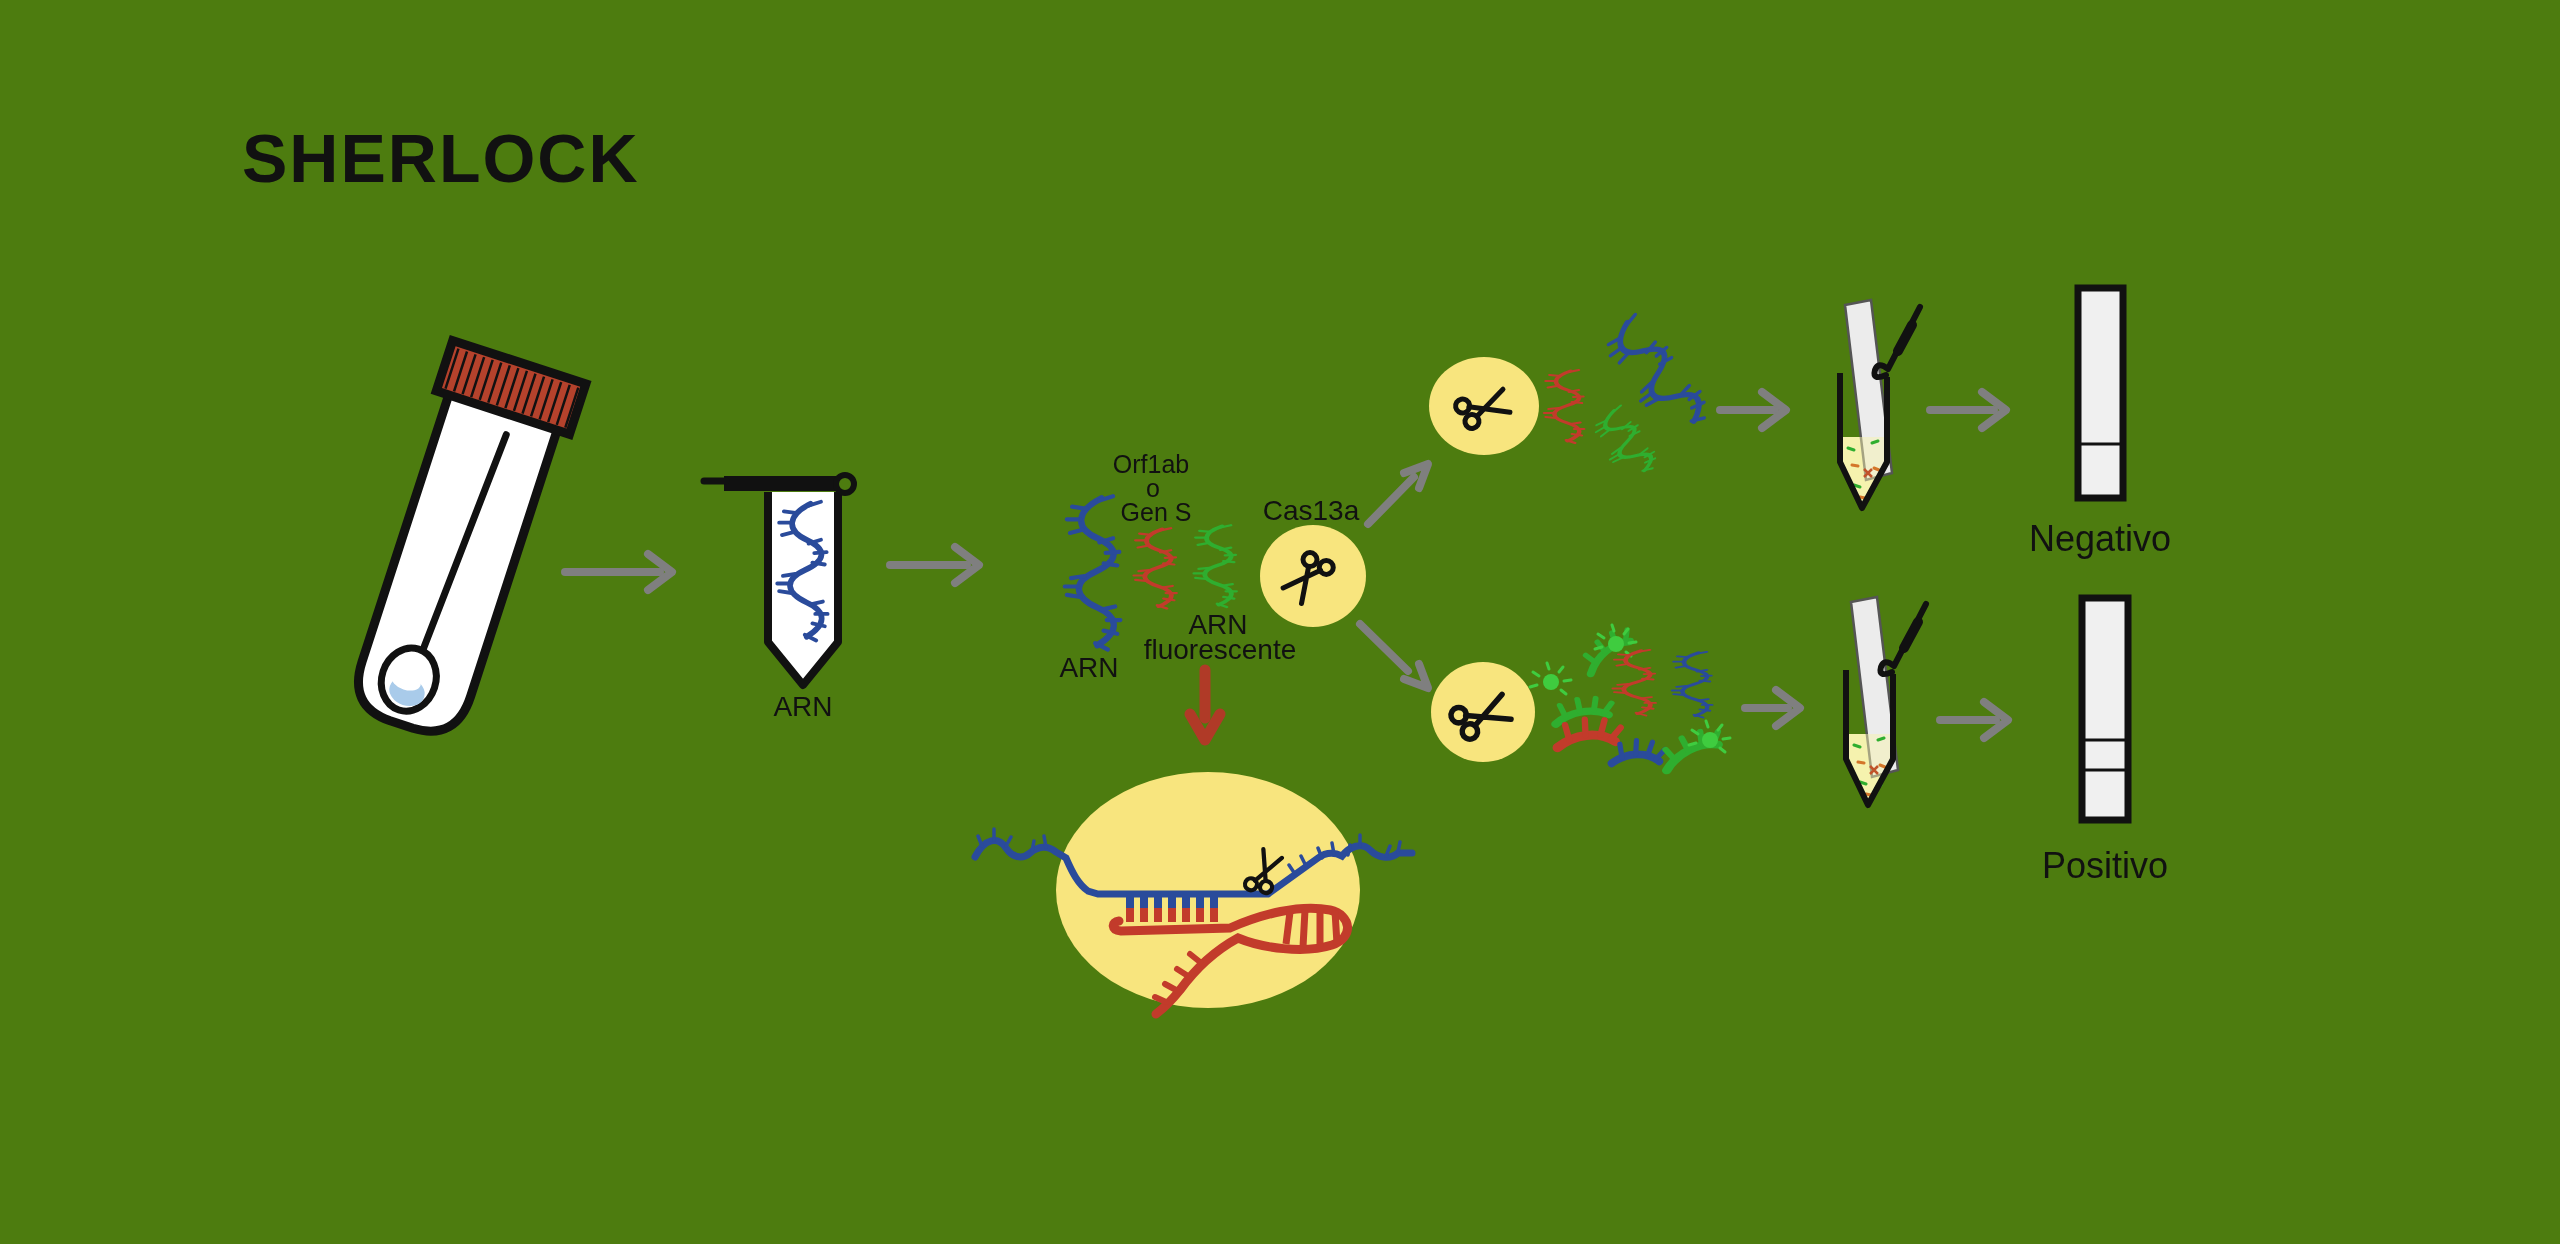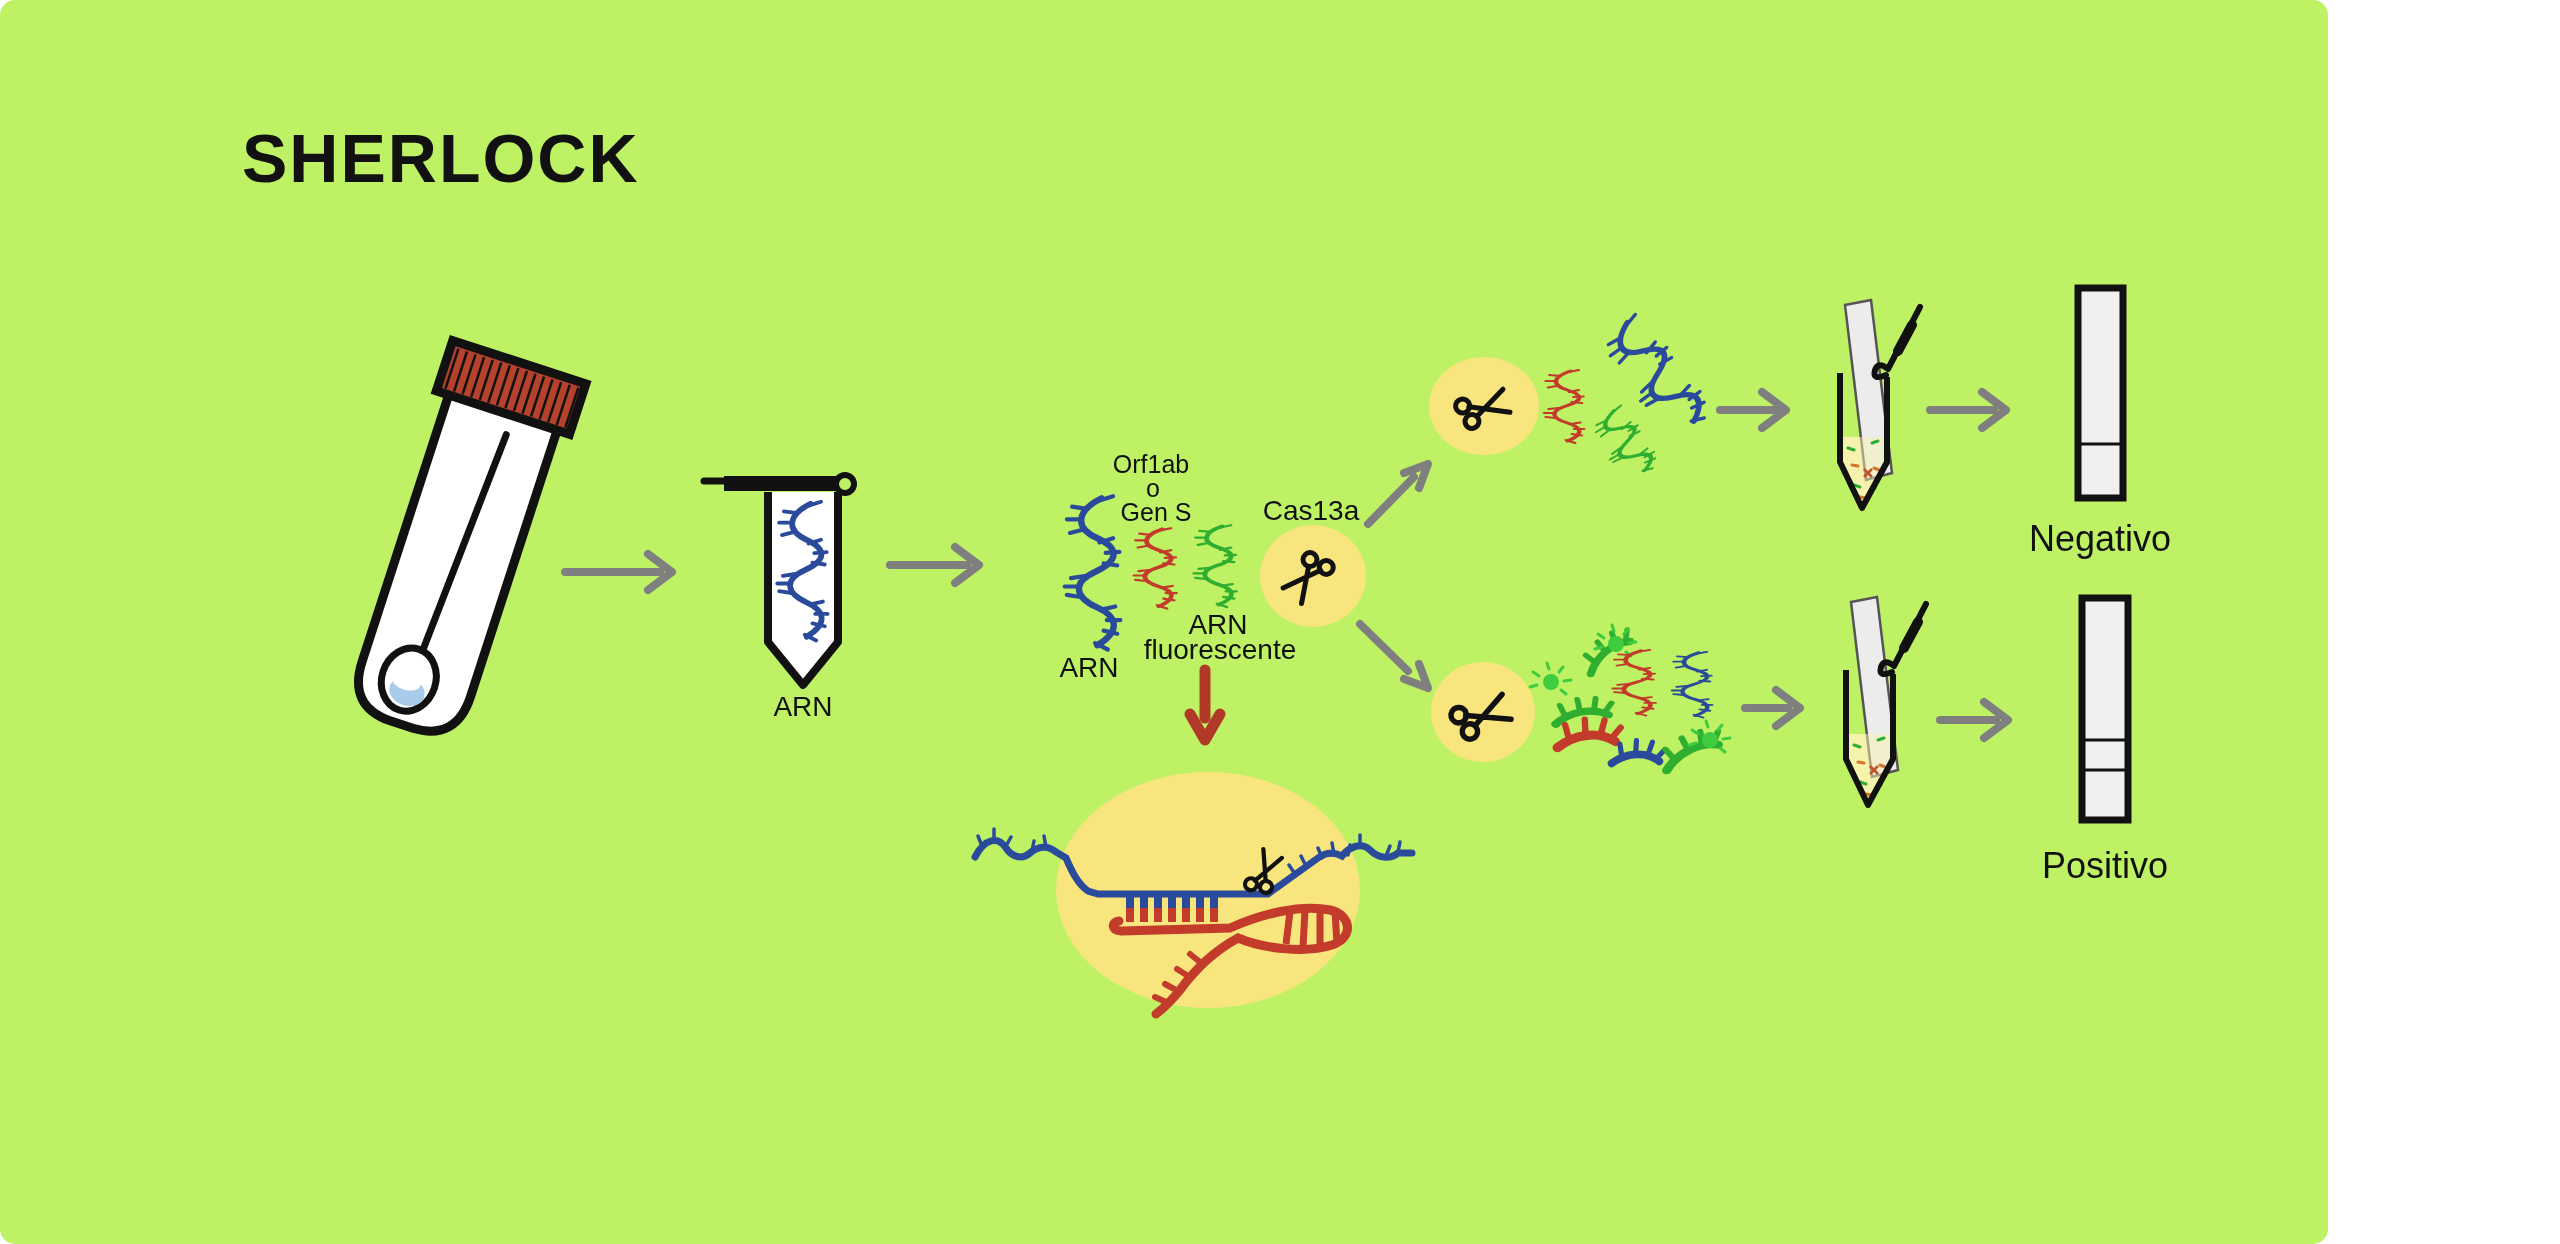--- a/index.html
+++ b/index.html
@@ -1,17 +1,17 @@
 <!DOCTYPE html>
 <html style="--rna-blue: #2A4B9B; --rna-red: #C23B2B; --rna-green: #2FAE2F; --fluor-green: #3FCC3F; --highlight-yellow: #F8E57E; --arrow-gray: #7F7F7F; --cap-red: #B5422C; --reaction-red: #B03A27; --liquid-yellow: #F5F2AE; --strip-gray: #F0F0F0; --swab-blue: #A9CBEA;"><head>
 <meta charset="utf-8">
 <style>
   html,body{margin:0;padding:0;background:#ffffff;}
-  .canvas{position:relative;width:2328px;height:1244px;background:#bef264;overflow:hidden;
-          font-family:"Liberation Sans", sans-serif;border-radius:15px;}
+  .canvas{position:relative;width:2560px;height:1244px;background:#4d7c0f;overflow:hidden;
+          font-family:"Liberation Sans", sans-serif;}
   svg{display:block;}
   text{font-family:"Liberation Sans", sans-serif;fill:#111;}
   .title{font-size:68px;font-weight:700;letter-spacing:2px;}
   .lbl{font-size:28px;}
   .lbl-sm{font-size:25px;}
   .lbl-big{font-size:36px;}
   .arrow line,.arrow polyline{stroke:var(--arrow-gray);stroke-width:8;fill:none;
           stroke-linecap:round;stroke-linejoin:round;}
   .red-arrow line,.red-arrow polyline{stroke:var(--reaction-red);stroke-width:11;fill:none;
           stroke-linecap:round;stroke-linejoin:round;}

